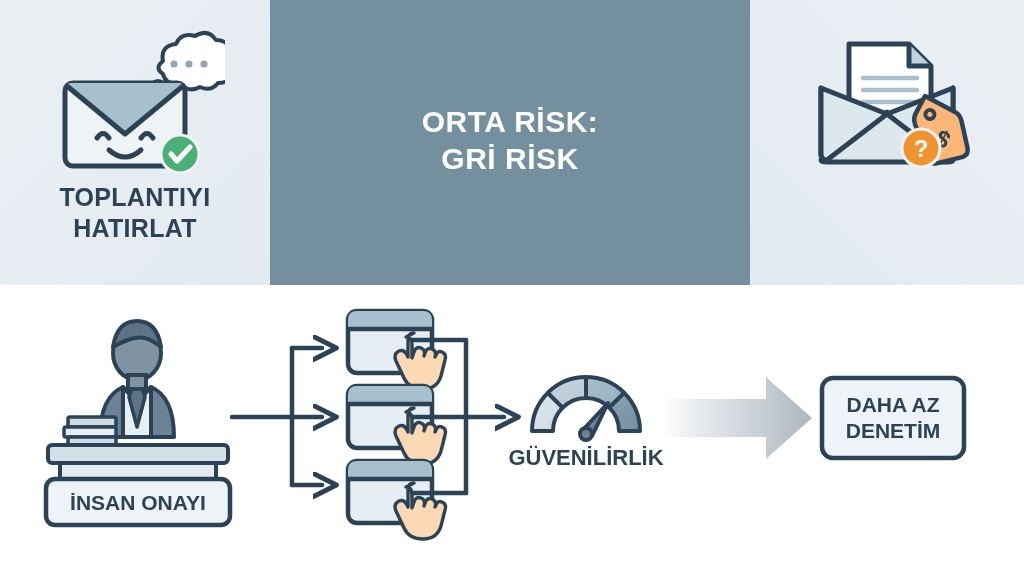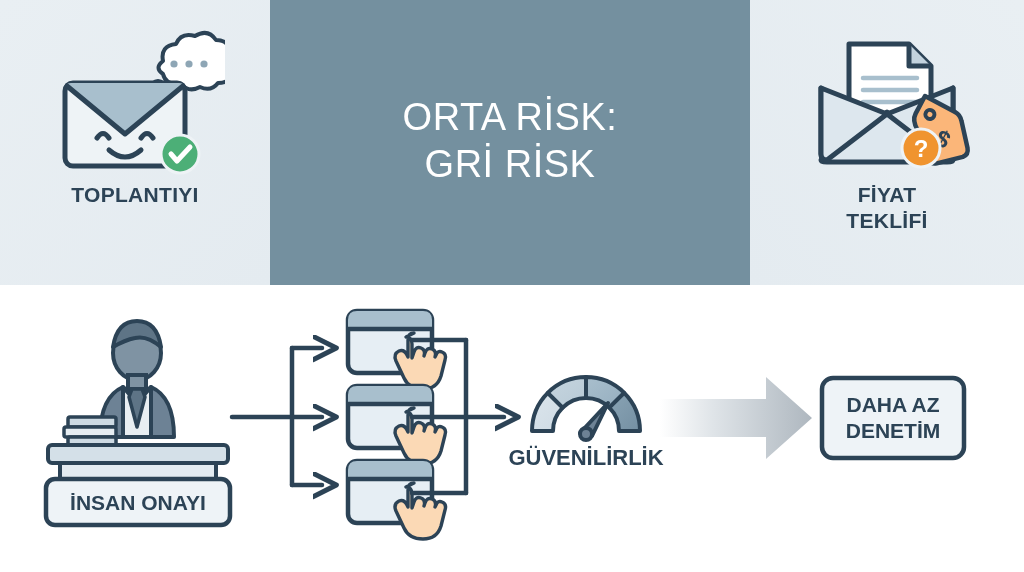--- a/index.html
+++ b/index.html
@@ -47,39 +47,39 @@
     position: relative;
     width: 480px;
     height: 285px;
     background: #74909f;
     display: flex;
     align-items: center;
     justify-content: center;
   }
   .center-title {
     color: #ffffff;
-    font-size: 38px;
-    font-weight: normal;
+    font-size: 30px;
+    font-weight: bold;
     line-height: 1.22;
     text-align: center;
     letter-spacing: 0.5px;
     margin-top: -4px;
   }
   .center-title .l2 { display: block; }
 
   .icon-wrap {
     margin-top: 26px;
     width: 180px;
     height: 150px;
     position: relative;
   }
   .side-label {
     margin-top: 6px;
     color: #2c4356;
-    font-size: 21px;
+    font-size: 25px;
     font-weight: bold;
     line-height: 1.22;
     text-align: center;
     letter-spacing: 0.3px;
   }
   .side-label .l2 { display: block; }
 
   
   .bottom-section {
     position: absolute;
@@ -124,20 +124,21 @@
           <path d="M52 112 q6 -9 12 0" fill="none" stroke="#2c4356" stroke-width="5" stroke-linecap="round"></path>
           <path d="M96 112 q6 -9 12 0" fill="none" stroke="#2c4356" stroke-width="5" stroke-linecap="round"></path>
           <path d="M64 124 q16 14 32 0" fill="none" stroke="#2c4356" stroke-width="5" stroke-linecap="round"></path>
 
           <circle cx="135" cy="128" r="19" fill="#4caf77" stroke="#eef3f6" stroke-width="3"></circle>
           <path d="M126 128 l6 7 l13 -14" fill="none" stroke="#ffffff" stroke-width="5" stroke-linecap="round" stroke-linejoin="round"></path>
         </svg>
       </div>
       <div class="side-label">
         <span>TOPLANTIYI</span>
+        <span class="l2">HATIRLAT</span>
       </div>
     </div>
 
     <div class="panel-center">
       <div class="center-title">
         <span>ORTA RİSK:</span>
         <span class="l2">GRİ RİSK</span>
       </div>
     </div>
 
@@ -162,24 +163,20 @@
 
           <g transform="translate(128,70) rotate(28)">
             <path d="M0 0 L34 0 Q40 0 44 5 L62 26 Q66 31 62 36 L42 54 Q37 58 32 54 L10 34 Q0 28 0 20 Z" fill="#fbb679" stroke="#2c4356" stroke-width="4.5" stroke-linejoin="round"></path>
             <circle cx="13" cy="14" r="4.5" fill="#fbb679" stroke="#2c4356" stroke-width="4"></circle>
             <text x="36" y="38" font-family="Liberation Sans, sans-serif" font-size="24" font-weight="bold" fill="#2c4356" text-anchor="middle">$</text>
           </g>
 
           <circle cx="124" cy="122" r="19" fill="#f0942f" stroke="#eef3f6" stroke-width="3"></circle>
           <text x="124" y="131" font-family="Liberation Sans, sans-serif" font-size="24" font-weight="bold" fill="#ffffff" text-anchor="middle">?</text>
         </svg>
-      </div>
-      <div class="side-label">
-        <span>FİYAT</span>
-        <span class="l2">TEKLİFİ</span>
       </div>
     </div>
   </div>
 
   <div class="bottom-section">
     <svg class="bottom-svg" width="1024" height="287" viewBox="0 0 1024 287">
 
       <defs>
         <linearGradient id="bigArrowGrad" x1="0" y1="0" x2="1" y2="0">
           <stop offset="0%" stop-color="#ffffff"></stop>

